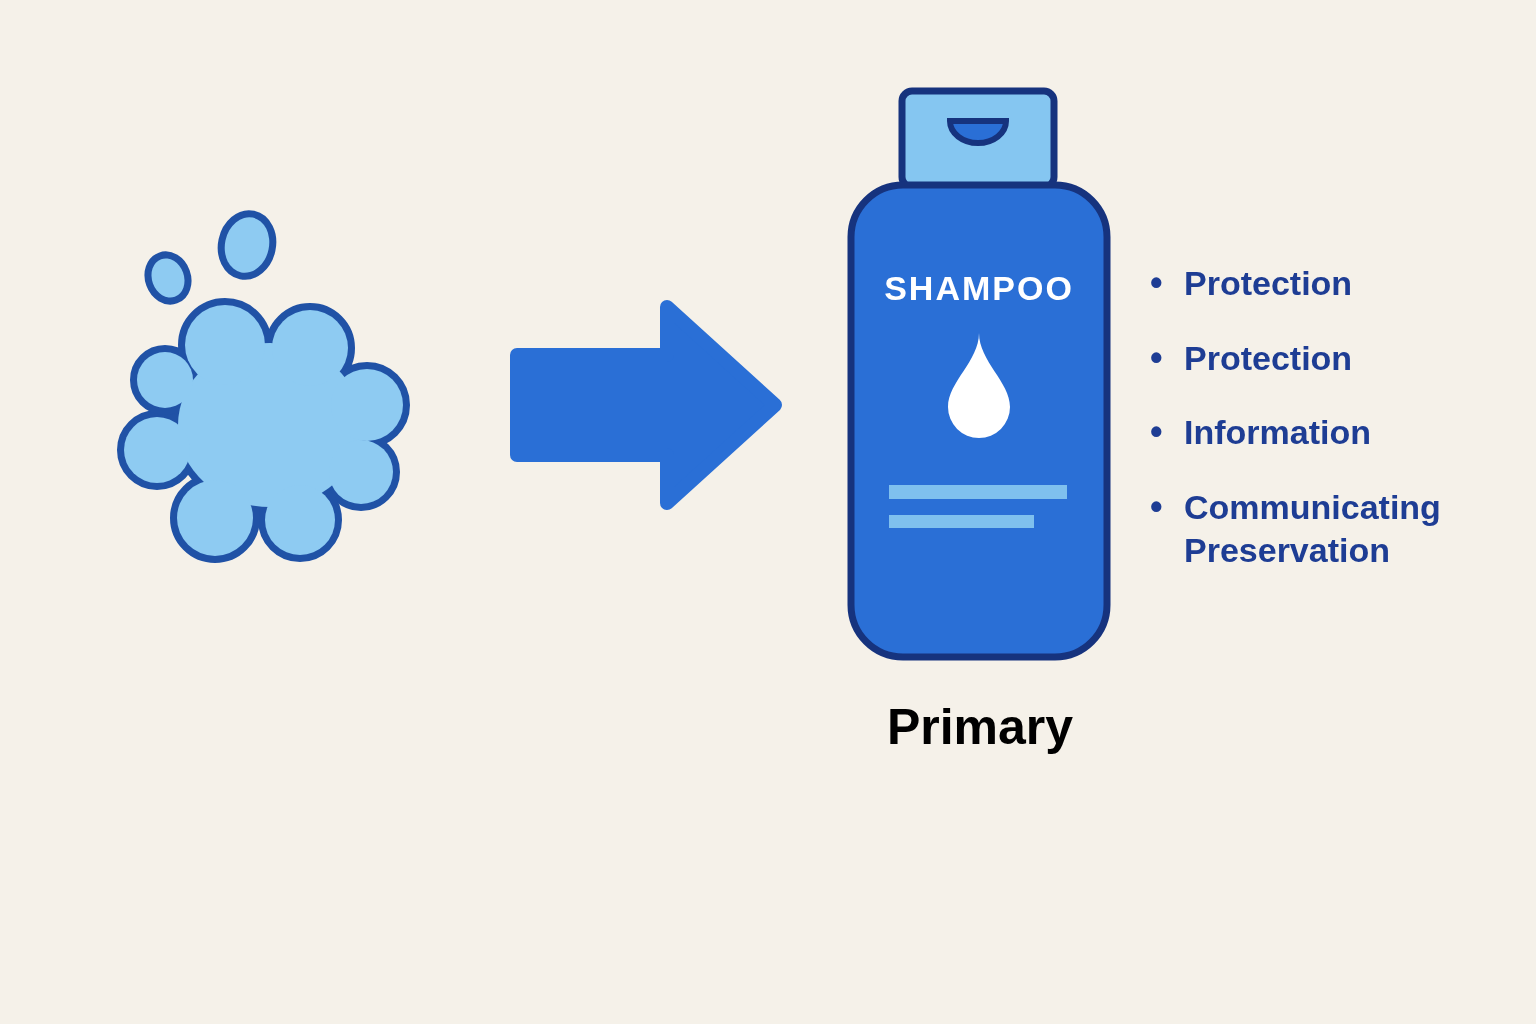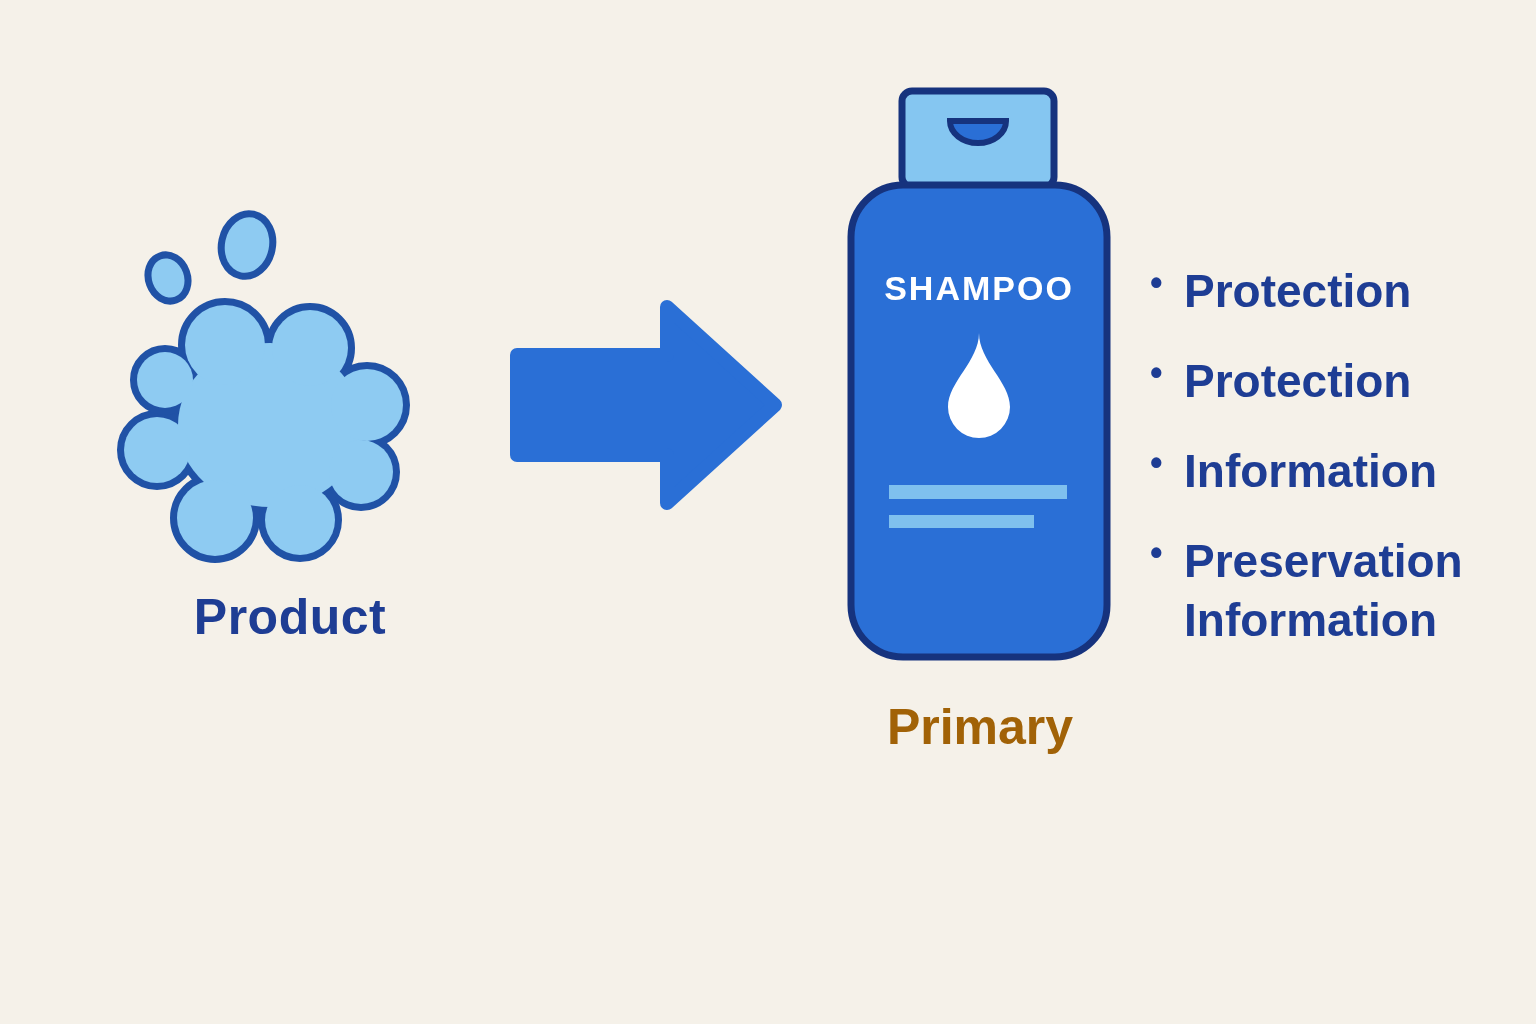--- a/index.html
+++ b/index.html
@@ -33,29 +33,29 @@
   .bottle-svg text {
     font-family: "Liberation Sans", sans-serif;
     font-weight: bold;
   }
 
   .packaging-label {
     left: 790px; top: 698px; width: 380px;
     text-align: center;
     font-size: 50px; font-weight: 800;
     line-height: 1.18;
-    color: #a16207;
+    color: #000000;
   }
 
   
   .benefit-list {
     left: 1150px; top: 262px; width: 345px;
     list-style: none; margin: 0; padding: 0;
     color: #1e3d94;
-    font-size: 46px; font-weight: 600;
+    font-size: 34px; font-weight: 600;
     line-height: 1.28;
   }
   .benefit-list li {
     position: relative;
     padding-left: 34px;
     margin-bottom: 31px;
   }
   .benefit-list li::before {
     content: "\2022";
     position: absolute;
@@ -83,21 +83,20 @@
         <circle cx="185" cy="320" r="35"></circle>
         <circle cx="100" cy="318" r="38"></circle>
         <circle cx="42" cy="250" r="33"></circle>
         <circle cx="50" cy="180" r="28"></circle>
       </g>
     </defs>
     <use href="#splat-shapes" stroke-width="14" stroke-linejoin="round" fill="#2052a6" stroke="#2052a6"></use>
     <use href="#splat-shapes" fill="#8ecbf2"></use>
   </svg>
 
-  <div class="abs product-label">Product</div>
 
   <svg class="abs arrow-svg" width="280" height="225" viewBox="0 0 280 225">
     <path d="M12 62 H162 V14 L270 112 L162 210 V162 H12 Z" stroke-width="14" stroke-linejoin="round" fill="#2a6fd6" stroke="#2a6fd6"></path>
   </svg>
 
   <svg class="abs bottle-svg" width="270" height="580" viewBox="0 0 270 580">
 
     <rect x="57" y="6" width="152" height="96" rx="10" stroke-width="7" fill="#85c6f1" stroke="#16337e"></rect>
 
     <path d="M105 36 A 28 22 0 0 0 161 36 Z" stroke-width="6" fill="#2a6fd6" stroke="#16337e"></path>
@@ -113,16 +112,16 @@
   </svg>
 
   <div class="abs packaging-label">
     <div>Primary</div>
   </div>
 
   <ul class="abs benefit-list">
     <li>Protection</li>
     <li>Protection</li>
     <li>Information</li>
-    <li>Preservation Information</li>
+    <li>Communicating Preservation</li>
   </ul>
 
 </div>
 
 </body></html>

